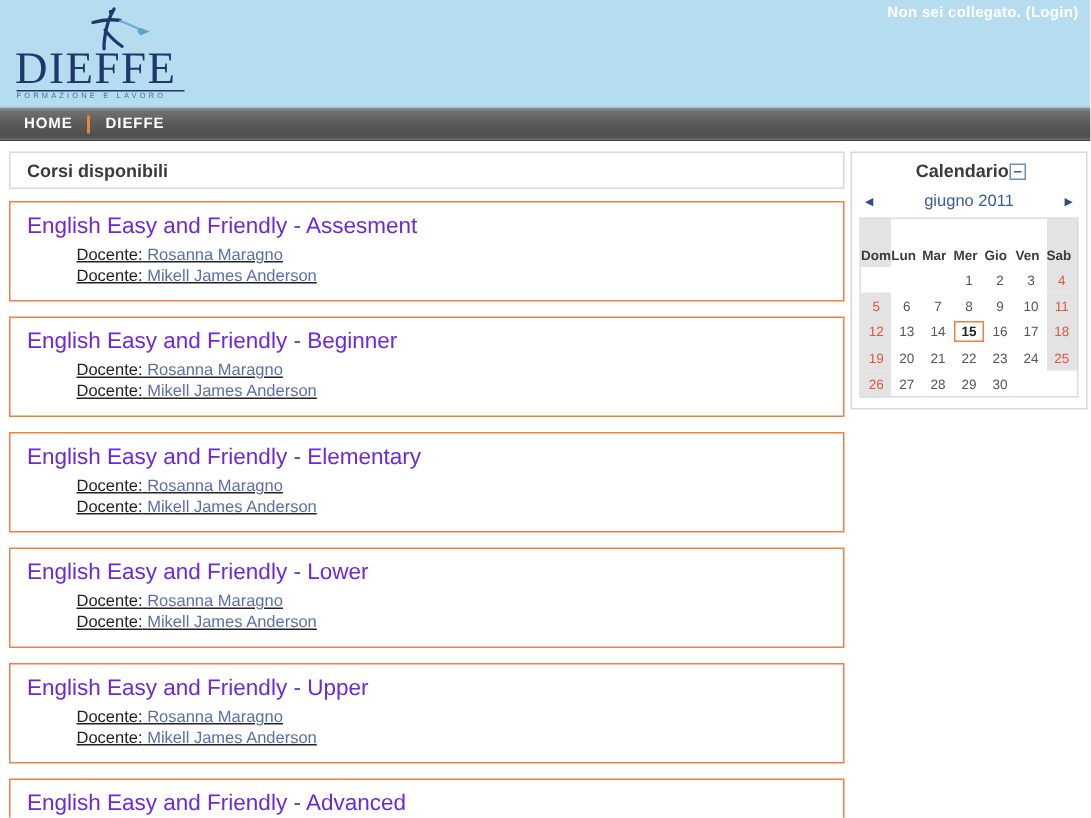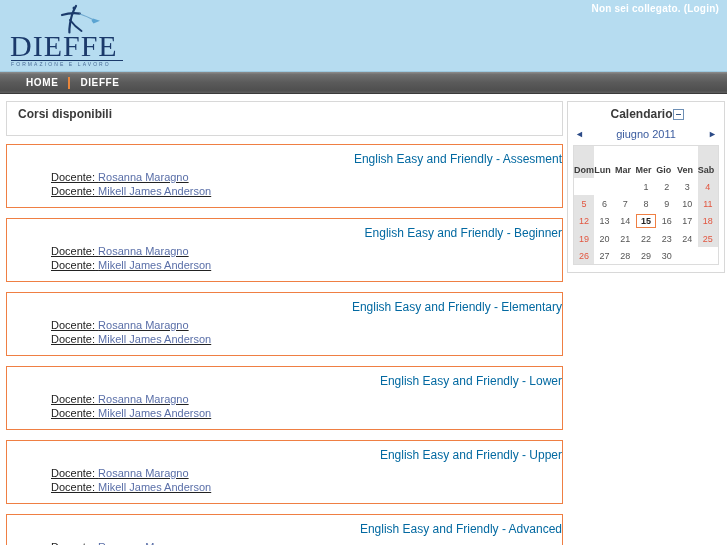--- a/index.html
+++ b/index.html
@@ -88,21 +88,21 @@
     letter-spacing: 0.2px;
   }
 
   
   .navbar {
     height: 22px;
     background: linear-gradient(to bottom, #8e8e8e 0%, #6f6f6f 12%, #5a5a5a 50%, #4f4f4f 88%, #5e5e5e 100%);
     border-bottom: 1px solid #3a3a3a;
     display: flex;
     align-items: center;
-    padding-left: 20px;
+    padding-left: 10px;
     box-sizing: border-box;
   }
   .nav-item {
     color: #ffffff;
     font-size: 10px;
     font-weight: bold;
     letter-spacing: 0.6px;
     text-decoration: none;
     padding: 0 6px;
   }
@@ -126,45 +126,44 @@
   }
   .side {
     width: 158px;
     flex: 0 0 158px;
     margin-left: 4px;
   }
 
   .section-head {
     border: 1px solid #d8d8d8;
     background: #ffffff;
-    height: 35px;
+    height: 25px;
     line-height: 25px;
     padding-left: 11px;
     font-size: 12px;
     font-weight: bold;
     color: #3a3a3a;
     box-sizing: border-box;
     margin-bottom: 8px;
   }
 
   .course-box {
     border: 1px solid #ef7f43;
     background: #ffffff;
     padding: 7px 0 9px 0;
     margin-bottom: 10px;
     box-sizing: border-box;
   }
   .course-title {
     display: block;
-    color: #0369a1;
-    font-size: 12px;
+    color: #6d28d9;
+    font-size: 15px;
     text-decoration: none;
     padding-left: 11px;
     margin-bottom: 4px;
-    text-align: right;
   }
   .teacher-row {
     font-size: 11px;
     color: #222222;
     padding-left: 44px;
     line-height: 14px;
     text-decoration: underline;
   }
   .teacher-row a {
     color: #5a6fa8;

